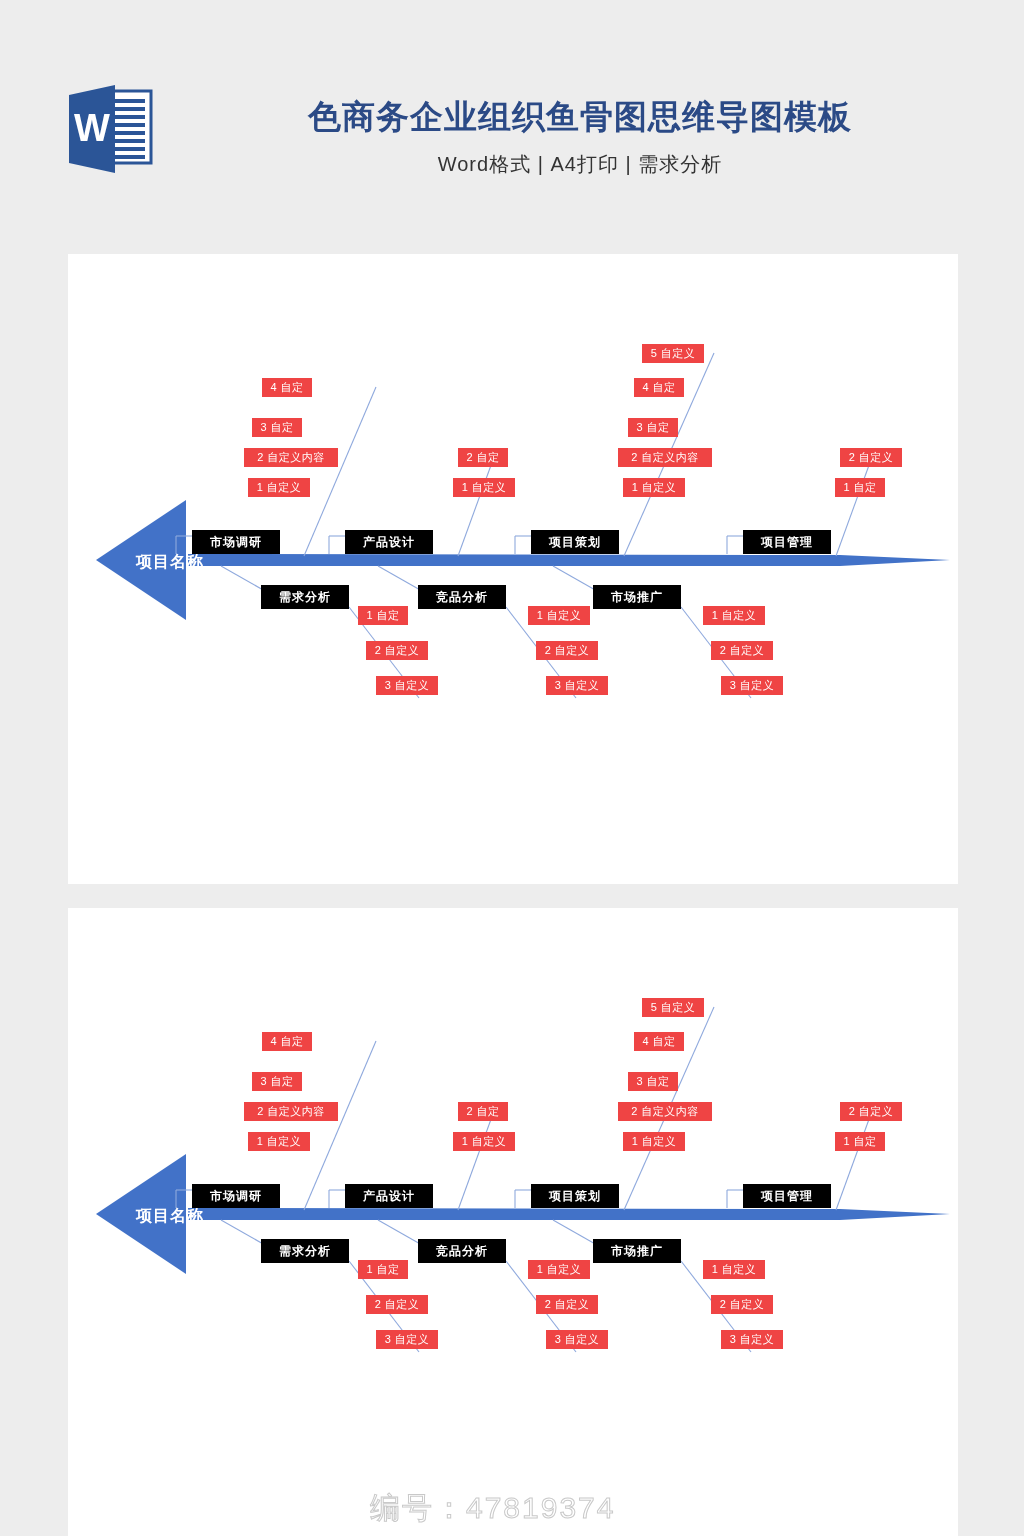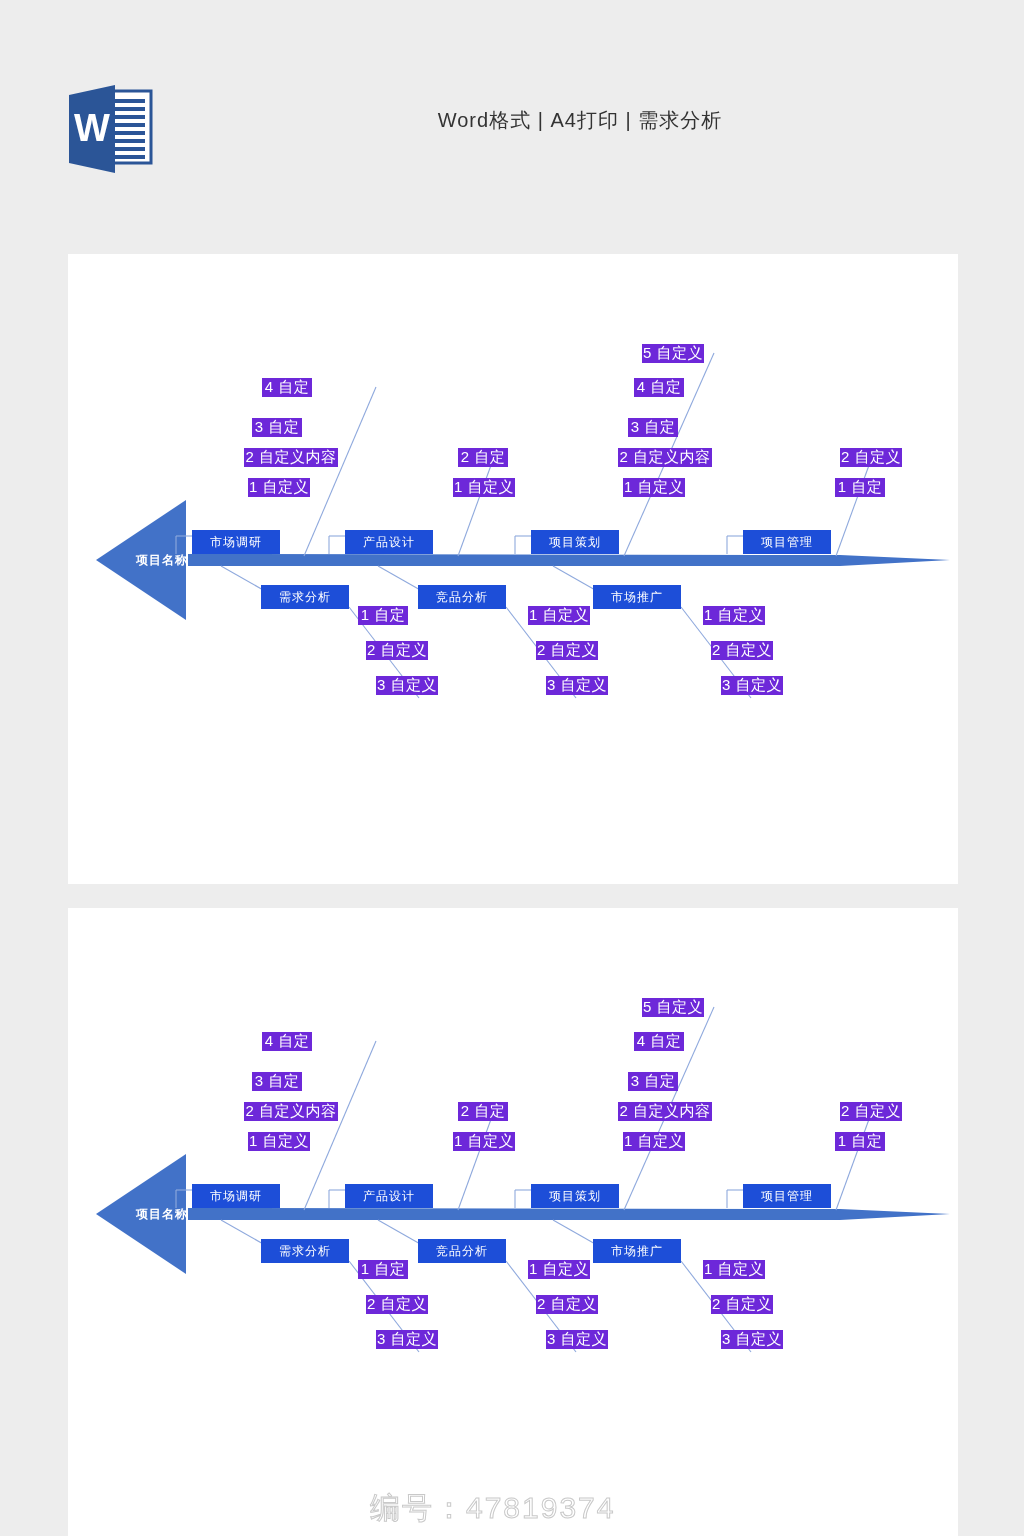--- a/index.html
+++ b/index.html
@@ -26,29 +26,29 @@
   .card-2{top:908px;height:630px;}
   .diagram{position:absolute;left:0;top:0;width:890px;height:630px;}
   
   .spine-svg{position:absolute;left:0;top:0;width:890px;height:630px;}
   .box{
     position:absolute;box-sizing:border-box;
     display:flex;align-items:center;justify-content:center;
     white-space:nowrap;
   }
   .cat-box{
-    background:#1d4ed8;color:#fff;font-size:12px;font-weight:normal;
+    background:#000000;color:#fff;font-size:12px;font-weight:bold;
     letter-spacing:1px;height:24px;
   }
   .sub-box{
-    background:#6d28d9;color:#fff;font-size:15px;height:19px;
+    background:#ef4444;color:#fff;font-size:11px;height:19px;
     letter-spacing:0.5px;
   }
   .head-label{
-    position:absolute;color:#fff;font-size:12px;font-weight:bold;
+    position:absolute;color:#fff;font-size:16px;font-weight:bold;
     letter-spacing:1px;white-space:nowrap;
   }
   
   .footer{
     position:absolute;left:0;bottom:0;width:1024px;height:56px;
   }
   .wm{
     position:absolute;left:28px;top:8px;
     font-size:30px;letter-spacing:2px;
     color:transparent;
@@ -81,20 +81,21 @@
         <rect x="49" y="64" width="33" height="4"></rect>
         <rect x="49" y="72" width="33" height="4"></rect>
       </g>
 
       <path d="M6 12 L52 2 L52 90 L6 80 Z" fill="#2b5597"></path>
       <text x="29" y="58" font-family="&quot;Liberation Sans&quot;, sans-serif" font-size="38" font-weight="bold" fill="#ffffff" text-anchor="middle">W</text>
     </svg>
   </div>
 
   <div class="title-wrap">
+    <div class="main-title">色商务企业组织鱼骨图思维导图模板</div>
     <div class="sub-title">Word格式 | A4打印 | 需求分析</div>
   </div>
 </div>
 
 <div class="card card-1">
   <div class="diagram" id="diagram-1">
       <svg class="spine-svg" viewBox="0 0 890 630">
         <path d="M120 300 L772 301 L882 306 L772 312 L120 312 Z" fill="#4272c8"></path>
         <path d="M28 306 L118 246 L118 366 Z" fill="#4272c8"></path>
         <line x1="108" y1="300" x2="108" y2="282" stroke="#8fa9dd" stroke-width="1.1" fill="none"></line>

